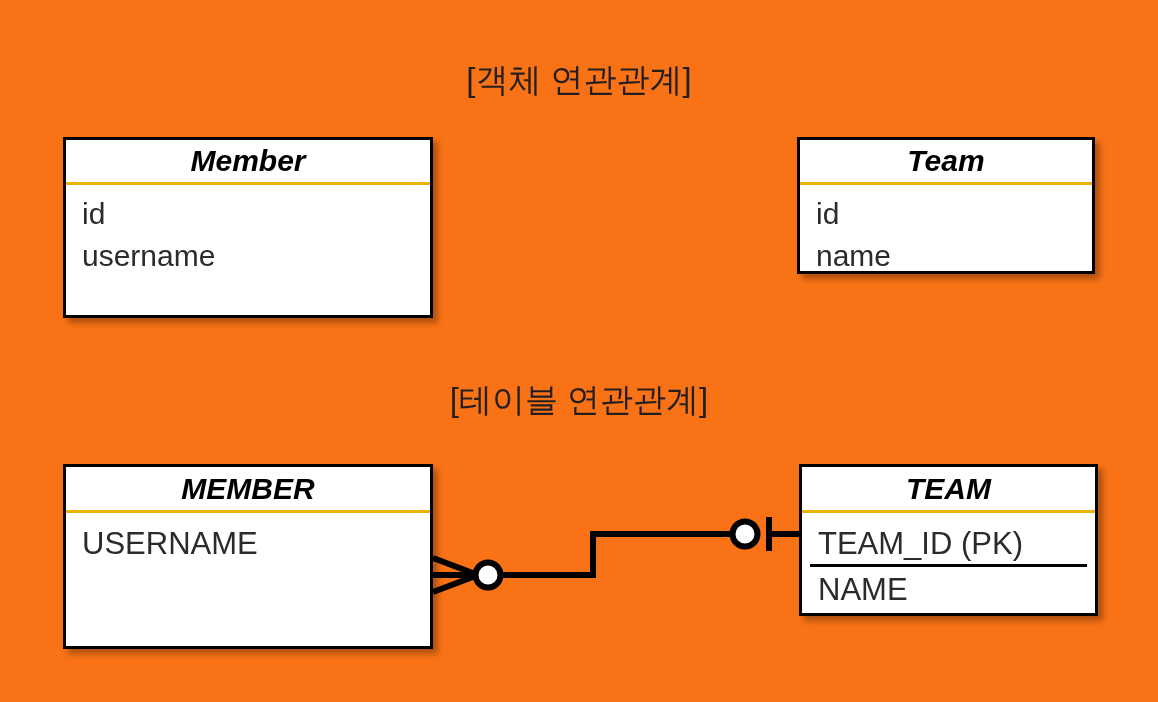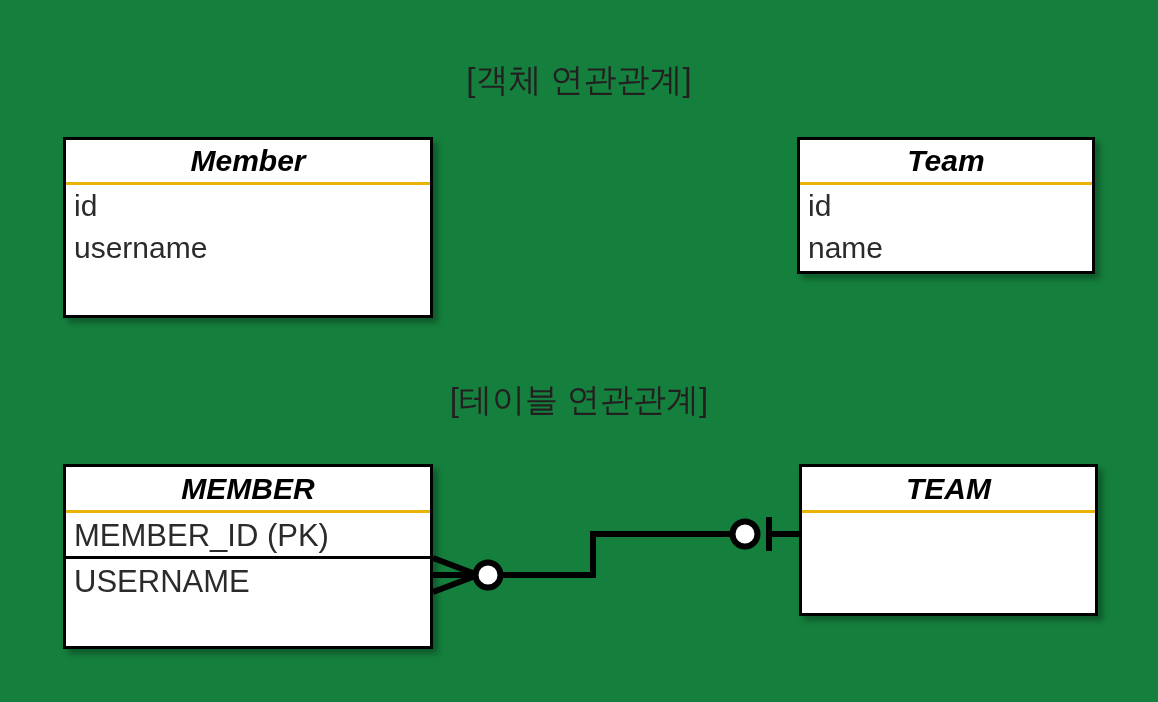--- a/index.html
+++ b/index.html
@@ -8,21 +8,21 @@
     background: #ffffff;
   }
   body {
     font-family: "Liberation Sans", "DejaVu Sans", sans-serif;
     color: #1a1a1a;
   }
   #canvas {
     position: relative;
     width: 1158px;
     height: 702px;
-    background: #15803d;
+    background: #f97316;
     overflow: hidden;
   }
 
   .section-title {
     position: absolute;
     text-align: center;
     font-size: 33px;
     font-weight: 400;
     color: #231f20;
     letter-spacing: 0px;
@@ -46,21 +46,21 @@
     color: #000000;
     border-bottom: 3px solid #eab308;
     display: flex;
     align-items: center;
     justify-content: center;
     font-style: italic;
   }
   .entity-body {
     box-sizing: border-box;
     width: 100%;
-    padding: 0;
+    padding: 8px;
   }
   .attr {
     box-sizing: border-box;
     display: block;
     white-space: nowrap;
     overflow: hidden;
     color: #2b2b2b;
     padding-left: 8px;
   }
   .attr.bold { font-weight: 700; color: #000000; }
@@ -110,27 +110,30 @@
       <span class="attr">id</span>
       <span class="attr">name</span>
     </div>
   </div>
 
   <div class="section-title" id="title-table">[테이블 연관관계]</div>
 
   <div class="entity tbl" id="entity-member-tbl">
     <div class="entity-header">MEMBER</div>
     <div class="entity-body">
-      <span class="attr divider-below">MEMBER_ID (PK)</span>
       <span class="attr">USERNAME</span>
     </div>
   </div>
 
   <div class="entity tbl" id="entity-team-tbl">
     <div class="entity-header">TEAM</div>
+    <div class="entity-body">
+      <span class="attr divider-below">TEAM_ID (PK)</span>
+      <span class="attr">NAME</span>
+    </div>
   </div>
 
   <svg id="relationship-layer" viewBox="0 0 1158 702">
 
     <polyline points="500,575 593,575 593,534 733,534" fill="none" stroke="#000000" stroke-width="6" stroke-linecap="butt" stroke-linejoin="miter"></polyline>
 
     <g>
       <line x1="433" y1="558" x2="478" y2="575" stroke="#000000" stroke-width="6"></line>
       <line x1="433" y1="575" x2="478" y2="575" stroke="#000000" stroke-width="6"></line>
       <line x1="433" y1="592" x2="478" y2="575" stroke="#000000" stroke-width="6"></line>

